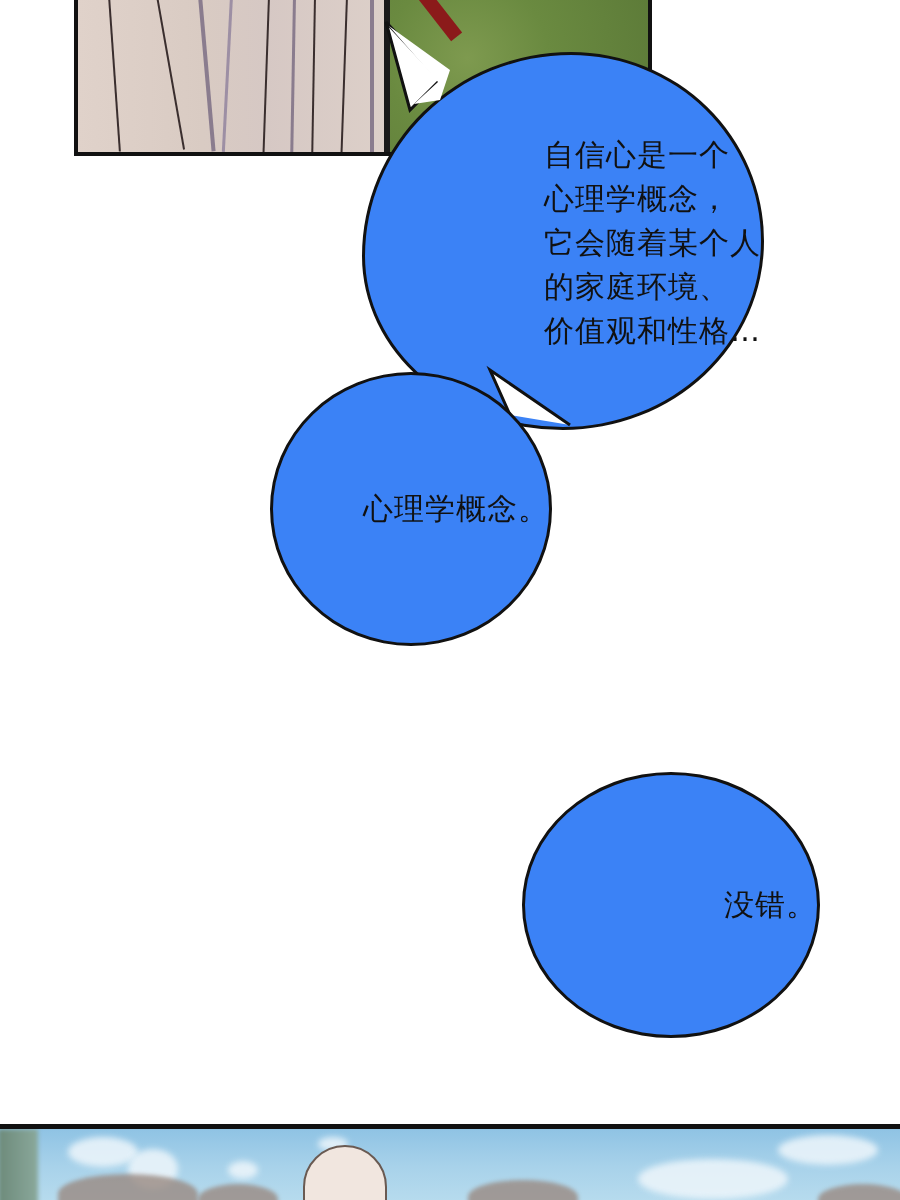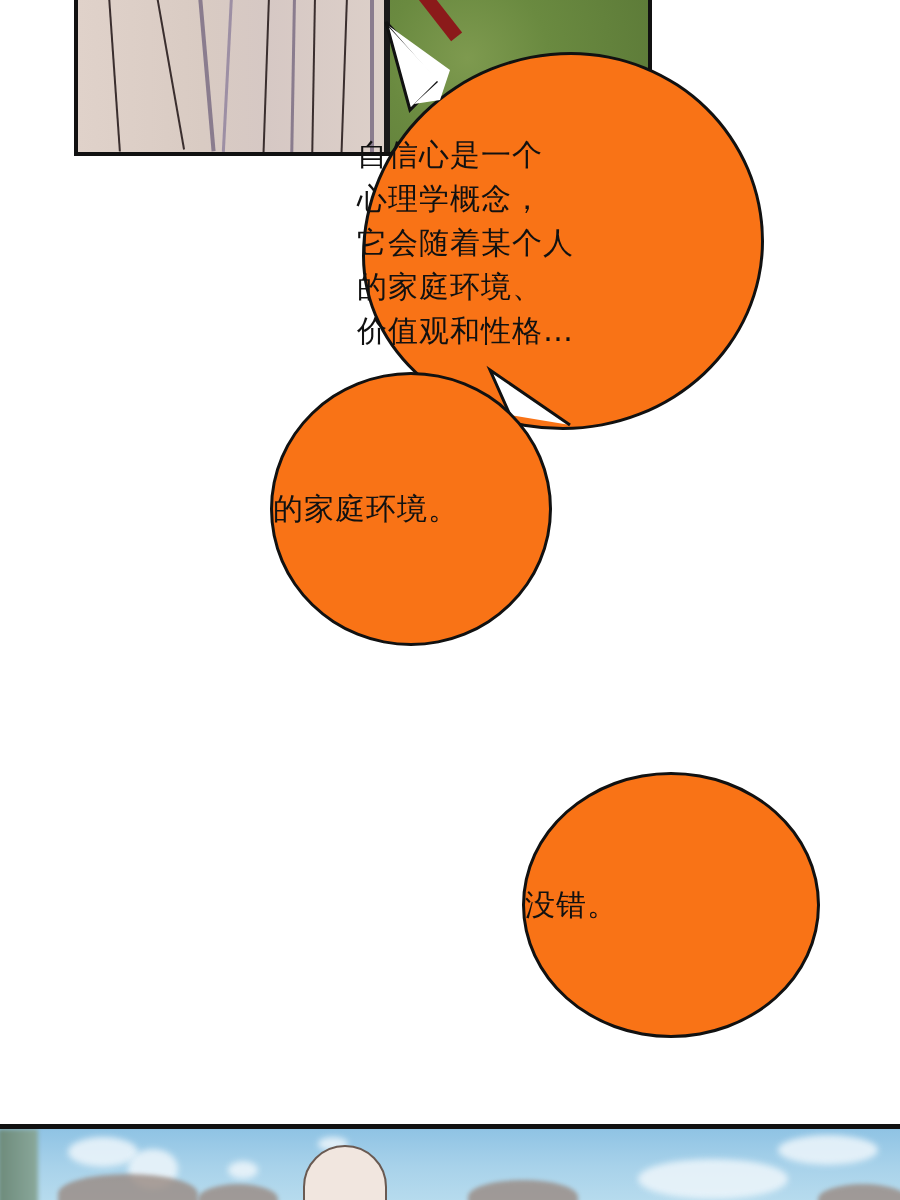--- a/index.html
+++ b/index.html
@@ -6,21 +6,21 @@
   body { width:900px; height:1200px; background:#ffffff; position:relative; overflow:hidden; font-family:"DejaVu Sans", sans-serif; }
   .abs { position:absolute; }
   
   #top-panel { left:74px; top:-4px; width:578px; height:160px; border:4px solid #111; border-top:none; box-sizing:border-box; overflow:hidden; background:#ddd0c8; }
   #top-panel .cloth { position:absolute; left:0; top:0; width:312px; height:100%; background:linear-gradient(90deg,#e0d2ca 0%,#d9cbc3 40%,#d6c8c4 60%,#ddd0c9 100%); }
   #top-panel .grass { position:absolute; left:312px; top:0; right:0; height:100%; background:radial-gradient(circle at 30% 40%,#7e9a4f 0%,#6a8a40 40%,#5c7a38 100%); }
   #top-panel .divider { position:absolute; left:306px; top:0; width:6px; height:100%; background:#1a1a1a; }
   #top-panel .fold { position:absolute; top:0; width:2px; height:100%; background:#3a2e2e; transform-origin:top left; }
   #top-panel .ribbon { position:absolute; left:330px; top:-10px; width:14px; height:70px; background:#8b1a1a; transform:rotate(-38deg); transform-origin:top left; }
   
-  .bubble { position:absolute; background:#f97316; border:3px solid #111; border-radius:50%; box-sizing:border-box; display:flex; align-items:center; justify-content:flex-start; }
+  .bubble { position:absolute; background:#3b82f6; border:3px solid #111; border-radius:50%; box-sizing:border-box; display:flex; align-items:center; justify-content:flex-end; }
   .bubble-text { color:#111; font-family:"DejaVu Sans", sans-serif; font-size:30px; line-height:44px; letter-spacing:1px; white-space:pre-line; }
   #bubble-1 { left:362px; top:52px; width:402px; height:378px; border-radius:52% 48% 50% 50% / 54% 50% 50% 46%; }
   #bubble-1 .bubble-text { margin-left:-8px; margin-top:4px; }
   #bubble-2 { left:270px; top:372px; width:282px; height:274px; }
   #bubble-3 { left:522px; top:772px; width:298px; height:266px; }
   .tail { position:absolute; }
   
   #bottom-panel { left:-2px; top:1124px; width:904px; height:80px; border-top:5px solid #111; box-sizing:border-box; background:linear-gradient(180deg,#8fc3e4 0%,#a8d2ea 50%,#b8dcee 100%); overflow:hidden; }
   #bottom-panel .cloud { position:absolute; background:#eef6fb; border-radius:50%; filter:blur(3px); opacity:.85; }
   #bottom-panel .tree { position:absolute; left:0; top:0; width:40px; height:80px; background:linear-gradient(90deg,#6d8a7a,#8aa89b); filter:blur(2px); }
@@ -61,21 +61,21 @@
 <svg class="tail abs" style="left:380px;top:20px;" width="110" height="110">
   <polygon points="9,6 58,62 34,84 60,80 70,50" fill="#fff"></polygon>
 </svg>
 
 <svg class="tail abs" style="left:340px;top:355px;" width="240" height="100">
   <path d="M 20 70 Q 60 20 100 25 L 70 38 Z" fill="#fff" stroke="#111" stroke-width="3"></path>
   <path d="M 170 60 L 150 15 L 230 70" fill="#fff" stroke="#111" stroke-width="3"></path>
 </svg>
 
 <div id="bubble-2" class="bubble">
-  <div class="bubble-text">的家庭环境。</div>
+  <div class="bubble-text">心理学概念。</div>
 </div>
 
 <div id="bubble-3" class="bubble">
   <div class="bubble-text">没错。</div>
 </div>
 
 <div id="bottom-panel" class="abs">
   <div class="tree"></div>
   <div class="cloud" style="left:70px;top:8px;width:70px;height:30px;"></div>
   <div class="cloud" style="left:130px;top:20px;width:50px;height:40px;"></div>

